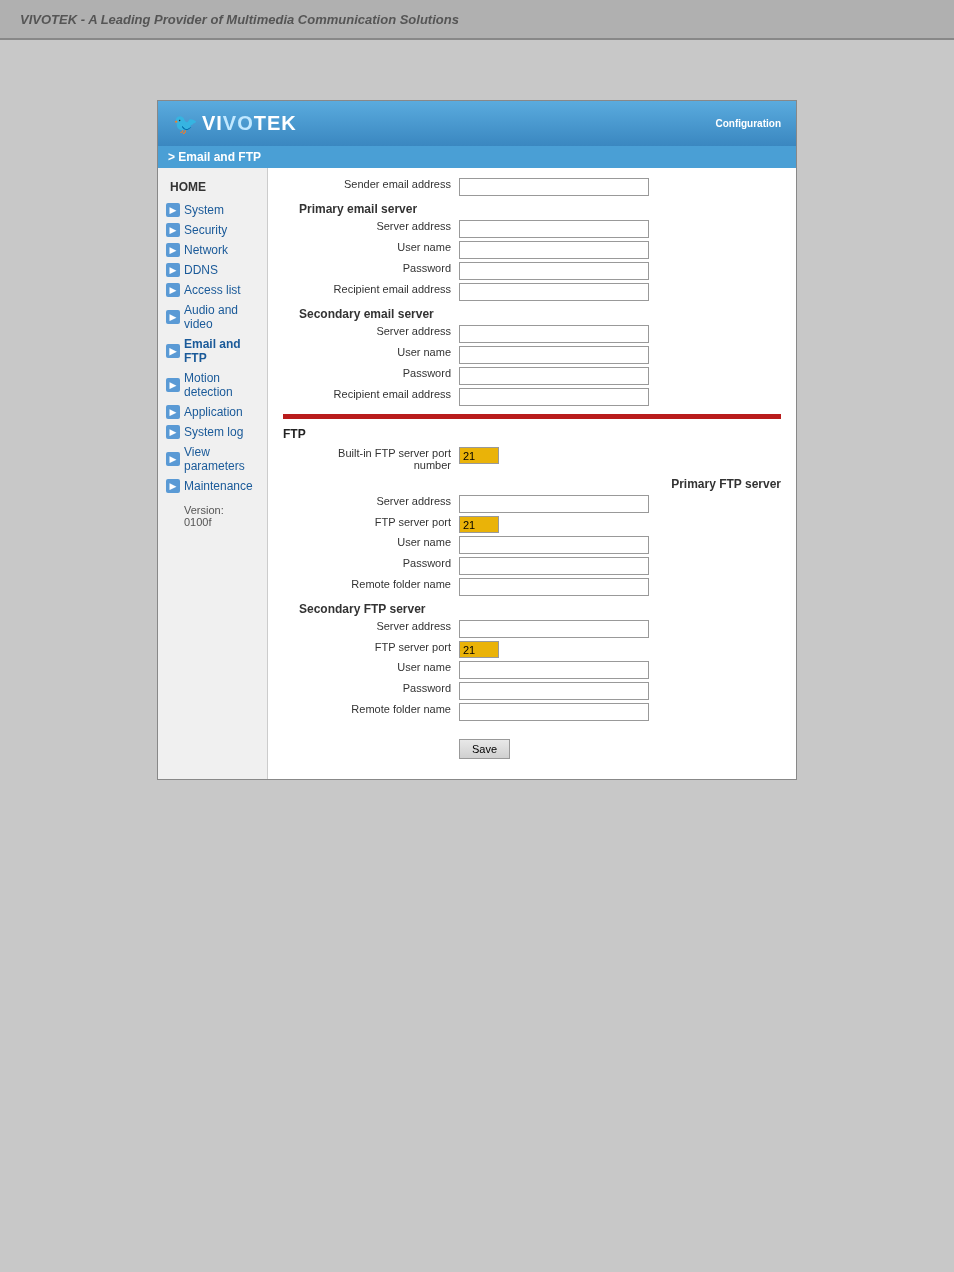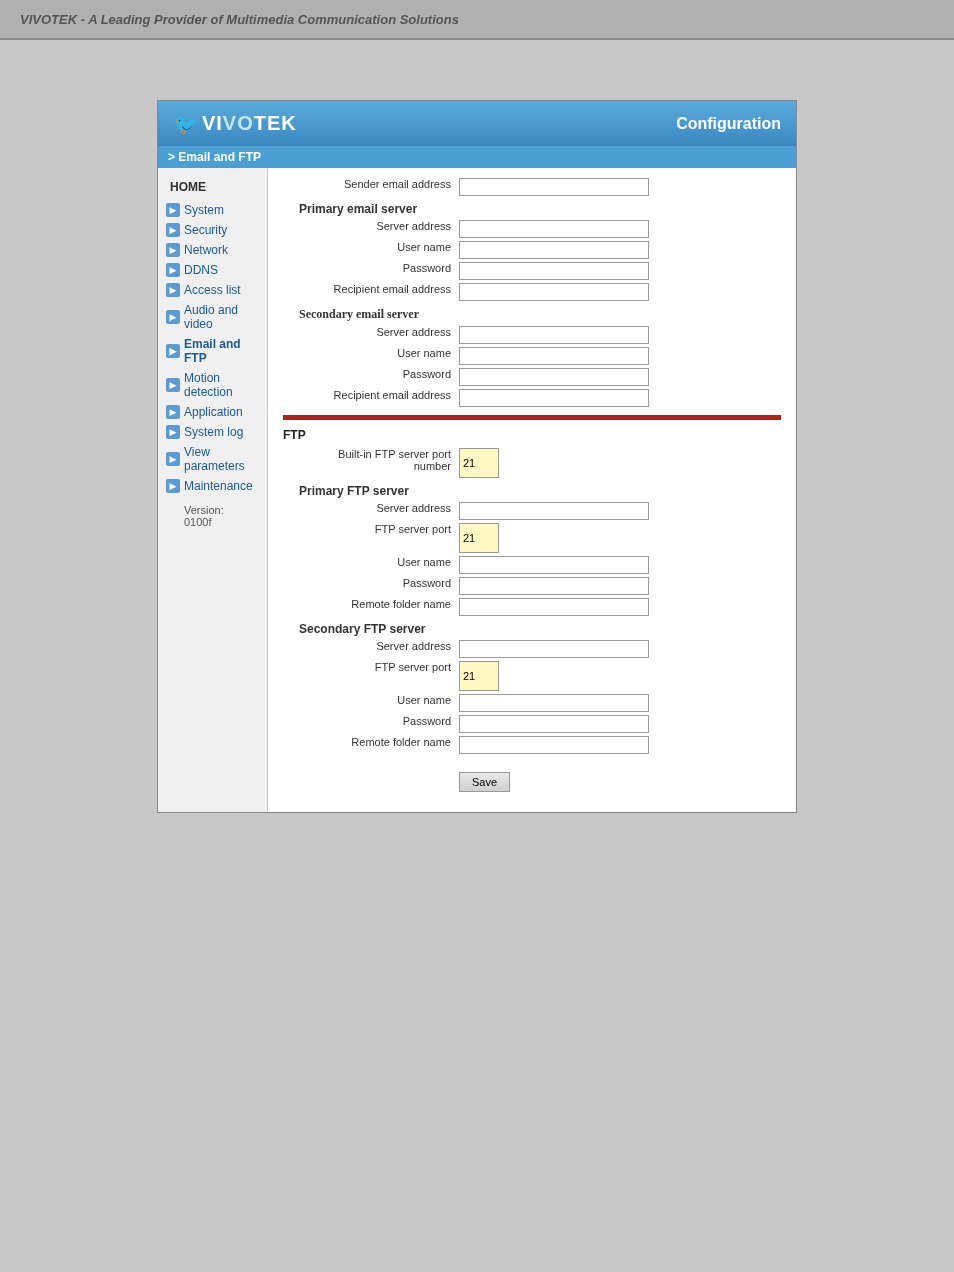--- a/index.html
+++ b/index.html
@@ -54,21 +54,21 @@
       color: #fff;
       font-size: 20px;
       font-weight: bold;
       letter-spacing: 1px;
     }
     .logo-text span.vi { color: #fff; }
     .logo-text span.vo { color: #c0e8ff; }
     .logo-text span.tek { color: #fff; }
     .config-label {
       color: #fff;
-      font-size: 16px;
+      font-size: 10px;
       font-weight: bold;
     }
     .main-layout {
       display: flex;
       background: #fff;
     }
     .sidebar {
       width: 110px;
       background: #f0f0f0;
       border-right: 1px solid #ccc;
@@ -145,23 +145,23 @@
     .form-input {
       width: 190px;
       height: 18px;
       border: 1px solid #999;
       background: #fff;
       font-size: 11px;
       padding: 0 3px;
     }
     .form-input-small {
       width: 40px;
-      height: 30px;
+      height: 17px;
       border: 1px solid #999;
-      background: #fef9c3;
+      background: #eab308;
       font-size: 11px;
       padding: 0 3px;
     }
     .ftp-section {
       margin-top: 8px;
       border-top: 5px solid #b91c1c;
     }
     .save-btn {
       background: linear-gradient(to bottom, #e8e8e8, #d0d0d0);
       border: 1px solid #999;
@@ -277,21 +277,21 @@
         </div>
         <div class="form-row">
           <span class="form-label">Password</span>
           <input class="form-input" type="password" style="">
         </div>
         <div class="form-row">
           <span class="form-label">Recipient email address</span>
           <input class="form-input" type="text" style="">
         </div>
 
-        <div class="sub-section-title" style="padding-left:16px;font-family:Liberation Serif, serif;">Secondary email server</div>
+        <div class="sub-section-title" style="padding-left:16px;">Secondary email server</div>
         <div class="form-row">
           <span class="form-label">Server address</span>
           <input class="form-input" type="text" style="">
         </div>
         <div class="form-row">
           <span class="form-label">User name</span>
           <input class="form-input" type="text" style="">
         </div>
         <div class="form-row">
           <span class="form-label">Password</span>
@@ -303,21 +303,21 @@
         </div>
 
         <div class="ftp-section">
           <div class="section-title">FTP</div>
 
           <div class="form-row">
             <span class="form-label">Built-in FTP server port number</span>
             <input class="form-input-small" type="text" value="21" style="">
           </div>
 
-          <div class="sub-section-title" style="padding-left:16px;">Primary FTP server</div>
+          <div class="sub-section-title" style="padding-left:16px;text-align:right;">Primary FTP server</div>
           <div class="form-row">
             <span class="form-label">Server address</span>
             <input class="form-input" type="text" style="">
           </div>
           <div class="form-row">
             <span class="form-label">FTP server port</span>
             <input class="form-input-small" type="text" value="21" style="">
           </div>
           <div class="form-row">
             <span class="form-label">User name</span>

